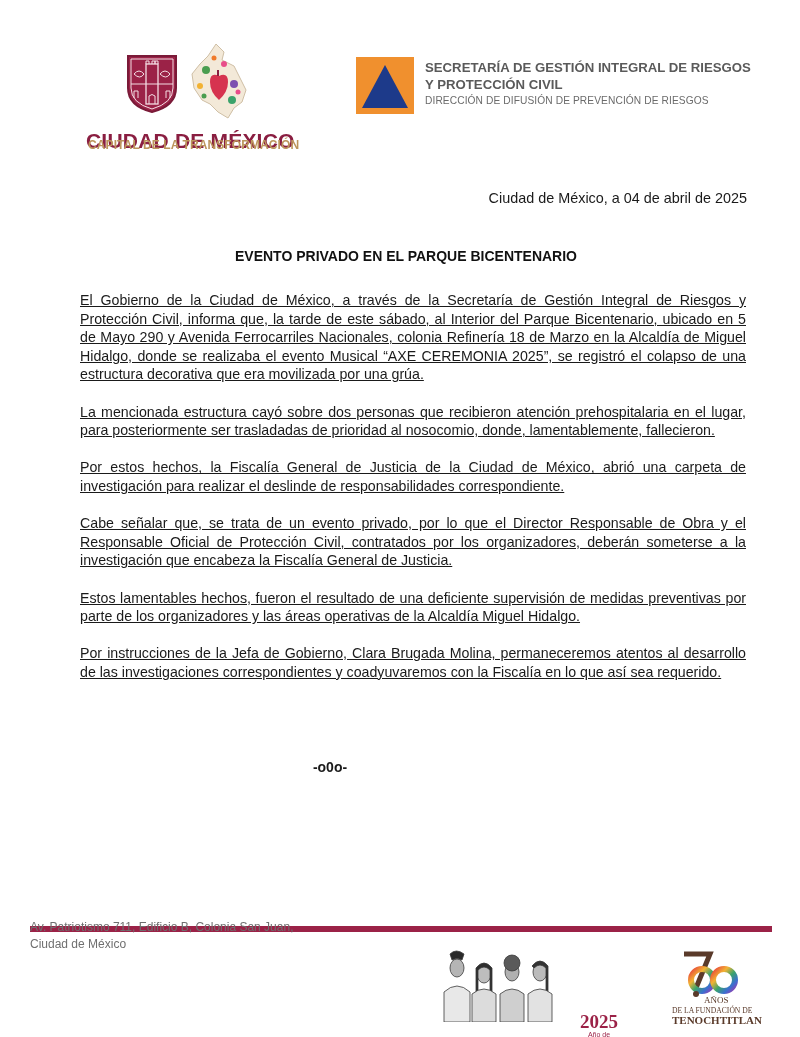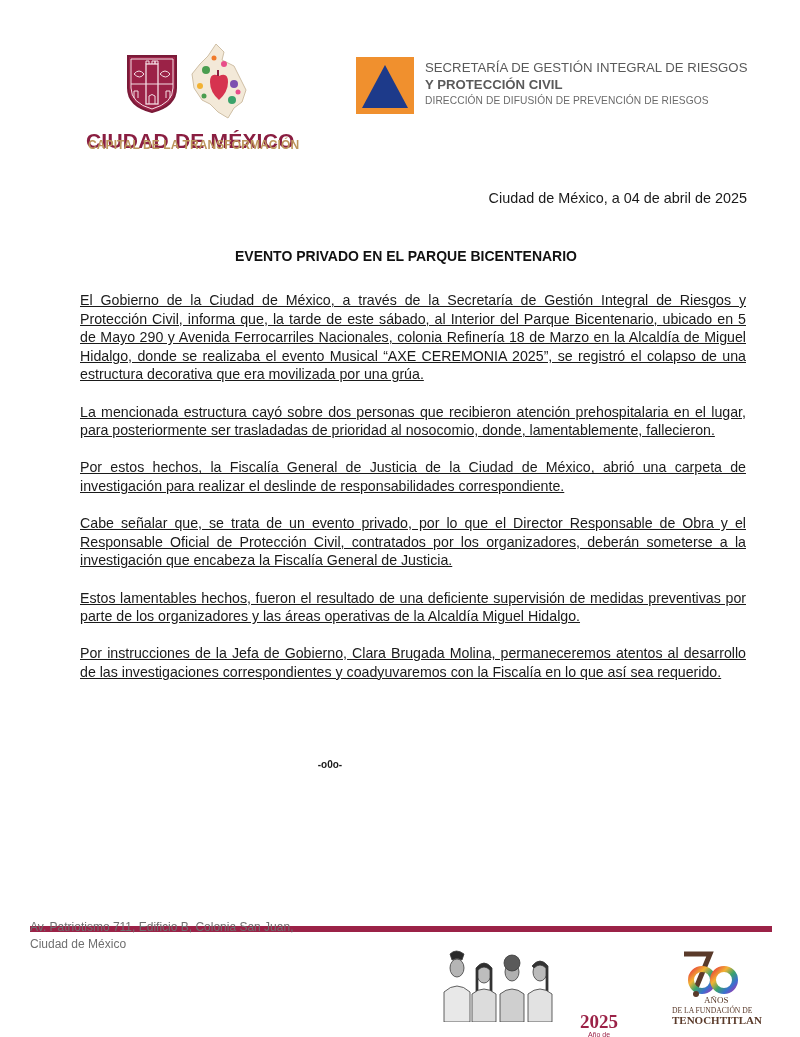--- a/index.html
+++ b/index.html
@@ -8,34 +8,34 @@
 
   
   .cdmx-logo { left:126px; top:54px; width:52px; height:60px; }
   .cdmx-map { left:188px; top:42px; width:62px; height:78px; }
   .cdmx-title { left:86px; top:129px; font-size:21px; font-weight:bold; color:#8a1e41; letter-spacing:0.2px; white-space:nowrap; }
   .cdmx-sub { left:88px; top:138px; font-size:12px; font-weight:bold; color:#bc955c; letter-spacing:0.1px; white-space:nowrap; }
 
   
   .pc-logo { left:356px; top:57px; width:58px; height:57px; background:#f0902e; }
   .pc-logo svg { display:block; }
-  .sec-line1 { left:425px; top:60px; font-size:13.2px; font-weight:normal; color:#5a5a5a; white-space:nowrap; }
+  .sec-line1 { left:425px; top:60px; font-size:13.2px; font-weight:bold; color:#5a5a5a; white-space:nowrap; }
   .sec-line2 { left:425px; top:77px; font-size:13.2px; font-weight:bold; color:#5a5a5a; white-space:nowrap; }
   .sec-line3 { left:425px; top:95px; font-size:10.2px; color:#6b6b6b; white-space:nowrap; letter-spacing:0.1px; }
 
   
   .date { right:53px; top:190px; font-size:14.4px; color:#1a1a1a; white-space:nowrap;margin-left:22px; }
 
   
   .headline { left:70px; width:672px; top:247px; text-align:center; font-size:14px; font-weight:bold; line-height:18px; color:#111; }
 
   
   .body { left:80px; width:666px; top:291px; font-size:14.2px; line-height:18.6px; color:#1a1a1a; }
   .body p { margin:0 0 18.6px 0; text-align:justify;text-decoration:underline; }
-  .sep { left:0; width:660px; top:759px; text-align:center; font-weight:bold; font-size:10px; }
+  .sep { left:0; width:660px; top:759px; text-align:center; font-weight:bold; font-size:14px; }
 
   
   .bar { left:30px; width:742px; top:926px; height:6px; background:#9b2247; }
   .addr { left:30px; top:919px; font-size:12px; line-height:17px; color:#6f6f6f; }
   .women { left:440px; top:948px; width:120px; height:74px; }
   .yr-block { left:566px; top:965px; text-align:center; color:#9b2247; width:66px; }
   .yr-num { font-family:"Liberation Serif", serif; font-weight:bold; font-size:19px; line-height:18px;margin-top:48px; }
   .yr-de { font-size:7px; line-height:8px; }
   .yr-mujer { font-weight:normal; font-size:10px; line-height:14px; }
   .yr-indig { font-weight:normal; font-size:14px; line-height:14px;margin-left:36px; }

